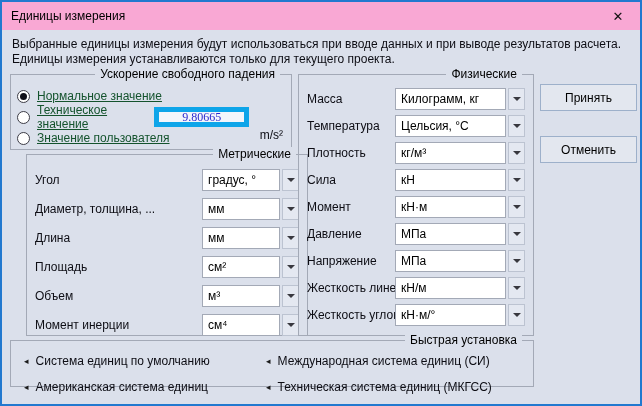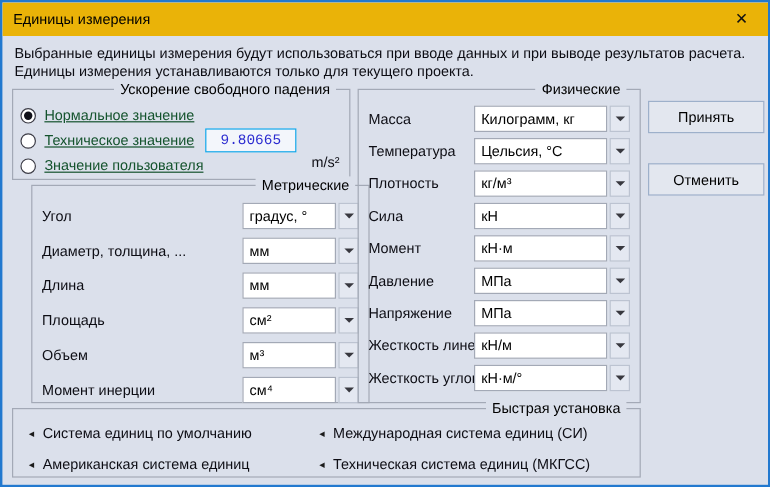--- a/index.html
+++ b/index.html
@@ -6,21 +6,21 @@
   html,body { background:#f0f0f0; }
   body { font-family:"Liberation Sans","DejaVu Sans",sans-serif; font-size:12px; color:#111; }
 
   .window {
     position:relative; width:642px; height:406px;
     background:#dbe0eb; border:2px solid #2279cf; overflow:hidden;
   }
 
   
   .titlebar {
-    height:28px; background:#eab308; display:flex; align-items:center;
+    height:28px; background:#f9a8d4; display:flex; align-items:center;
     padding-left:9px;
   }
   .title-text { font-size:12px; color:#000; }
   .close-btn {
     margin-left:auto; width:44px; height:28px; display:flex;
     align-items:center; justify-content:center; font-size:13px; color:#111;
     cursor:default;
   }
 
   
@@ -29,38 +29,38 @@
   
   .grp { position:absolute; border:1px solid #a3a9b6; }
   .grp-caption {
     position:absolute; top:-8px; right:11px; background:#dbe0eb;
     padding:0 5px; color:#000; white-space:nowrap;
   }
 
   #grp-accel  { left:8px;   top:72px;  width:282px; height:76px;  }
   #grp-metric { left:24px;   top:152px; width:282px; height:182px; }
   #grp-phys   { left:296px; top:72px;  width:236px; height:262px; }
-  #grp-quick  { left:8px;   top:338px; width:524px; height:58px;  }
+  #grp-quick  { left:8px;   top:338px; width:524px; height:47px;  }
 
   
   .accel-body { padding:11px 8px 4px 6px; }
   .radio-row { display:flex; align-items:center; height:20px; margin-bottom:1px; }
   .radio {
     width:13px; height:13px; border:1px solid #3c3c46; border-radius:50%;
     background:#fff; margin-right:7px; position:relative; flex:0 0 13px;
   }
   .radio.selected::after {
     content:""; position:absolute; left:2px; top:2px; width:7px; height:7px;
     border-radius:50%; background:#101018;
   }
   .radio-label { color:#14532d;text-decoration:underline; }
   .gravity-input {
-    width:76px; height:20px; margin-left:auto; text-align:center;
-    background:#f3f6fb; border:1px solid #0ea5e9; color:#2b2bd0;
-    font-family:Liberation Mono, monospace; font-size:12px;
+    width:95px; height:20px; margin-left:auto; text-align:center;
+    background:#f3f6fb; border:5px solid #0ea5e9; color:#2b2bd0;
+    font-family:Liberation Serif, serif; font-size:12px;
   }
   .gravity-unit { width:36px; text-align:right; color:#0d0d14;margin-top:36px; }
 
   
   .grp-body-metric { padding:14px 8px 0 8px; }
   .grp-body-phys   { padding:13px 8px 0 8px; }
   .unit-row { display:flex; align-items:center; height:22px; }
   .grp-body-metric .unit-row { margin-bottom:7px; }
   .grp-body-phys   .unit-row { margin-bottom:5px; }
   .field-label { flex:1; color:#0d0d14; padding-right:4px; white-space:nowrap; overflow:hidden; }

